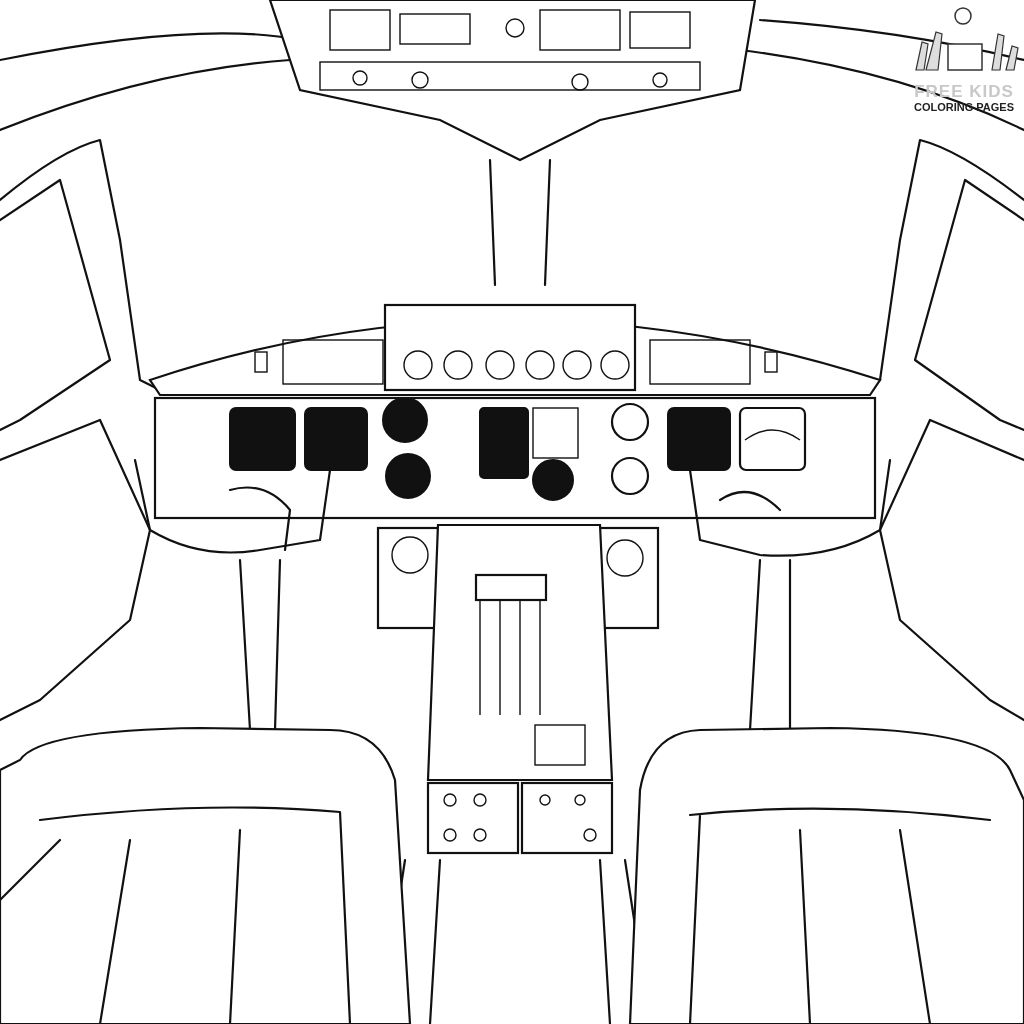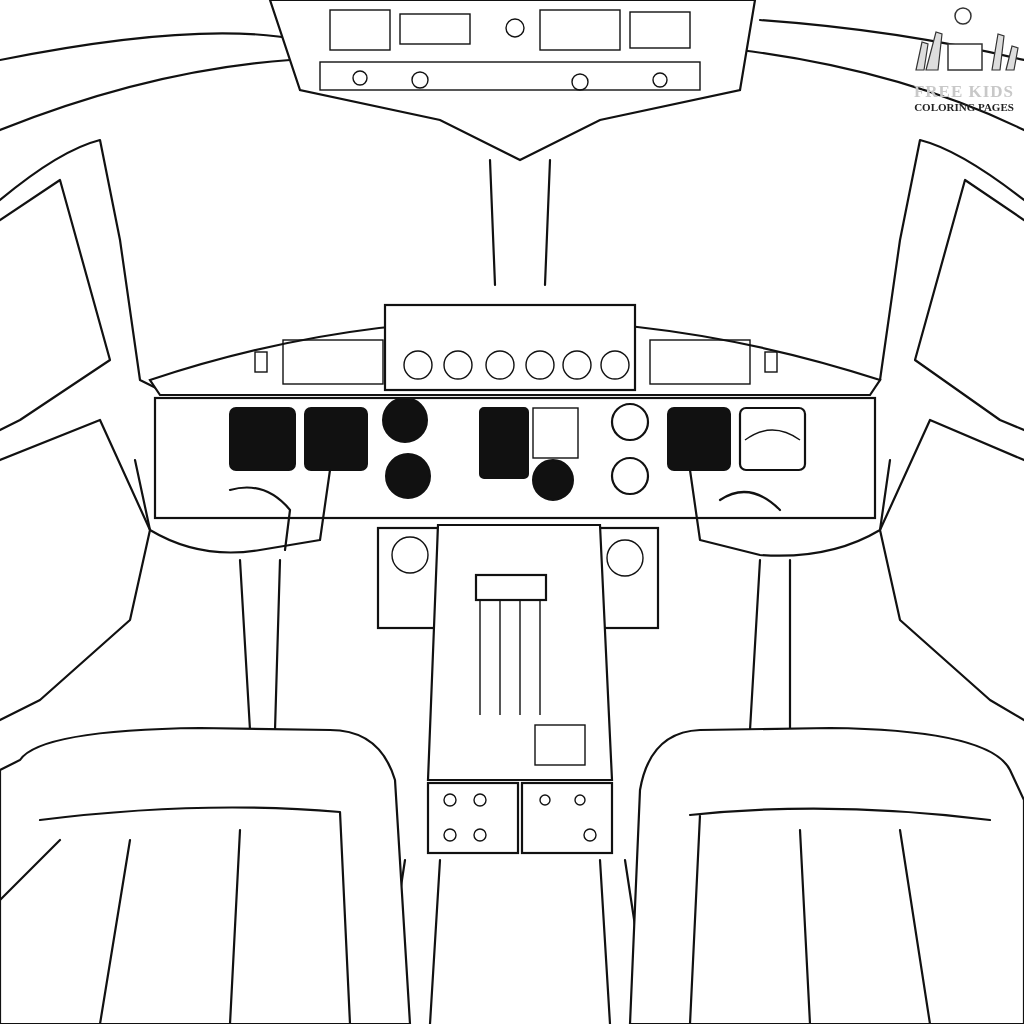--- a/index.html
+++ b/index.html
@@ -1,16 +1,16 @@
 <!DOCTYPE html>
 <html><head>
 <meta charset="utf-8">
 <style>
   html,body{margin:0;padding:0;background:#fff;}
-  #stage{position:relative;width:1024px;height:1024px;overflow:hidden;background:#fff;font-family:Liberation Serif, serif;}
+  #stage{position:relative;width:1024px;height:1024px;overflow:hidden;background:#fff;font-family:Liberation Sans, sans-serif;}
   svg{position:absolute;left:0;top:0;}
   .ln{fill:none;stroke:#111;stroke-width:2.2;stroke-linejoin:round;stroke-linecap:round;}
   .thin{fill:none;stroke:#111;stroke-width:1.4;}
   .scr{fill:#111;stroke:#111;stroke-width:2;}
   .wf{fill:#fff;stroke:#111;stroke-width:2.2;}
   #logo{position:absolute;right:4px;top:4px;width:112px;height:120px;text-align:center;}
   #logo .brand1{position:absolute;left:0;right:0;top:78px;font-weight:bold;font-size:17px;color:#c8c8c8;letter-spacing:1px;}
   #logo .brand2{position:absolute;left:0;right:0;top:97px;font-weight:bold;font-size:11px;color:#222;}
   #footer{position:absolute;left:0;right:0;top:990px;text-align:center;font-size:17px;font-weight:bold;color:#111;}
   #footer a{color:#111;text-decoration:underline;}

